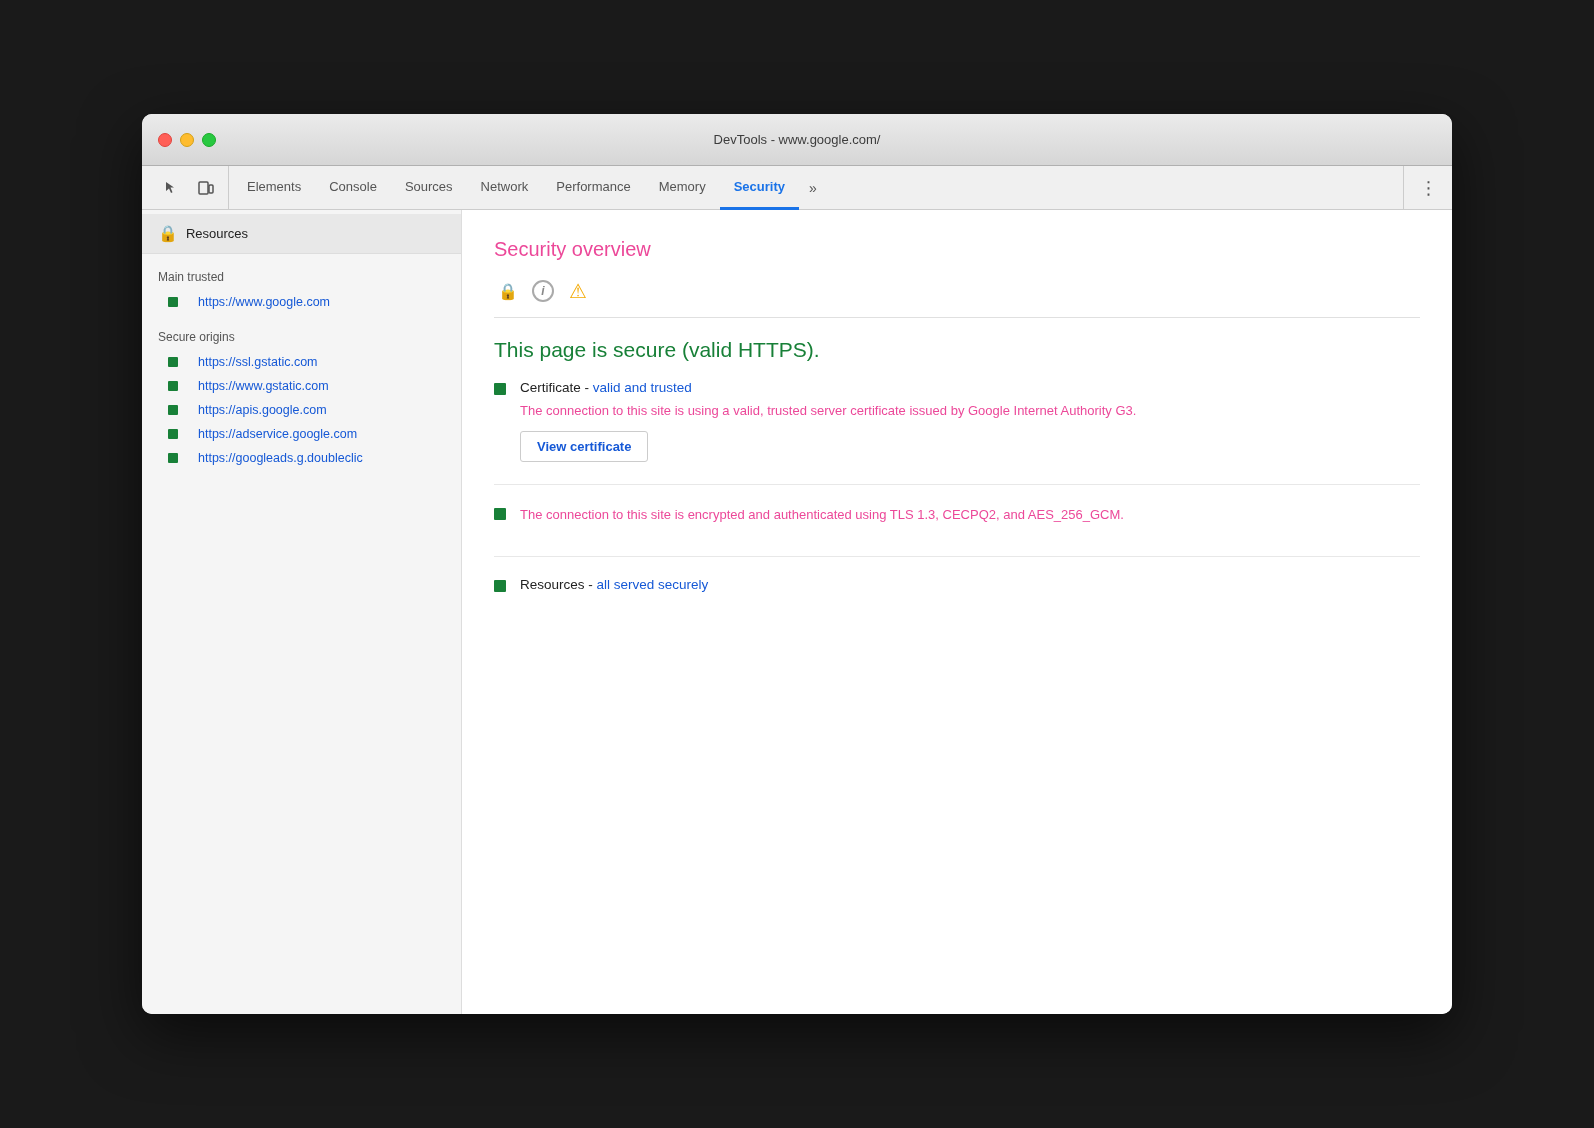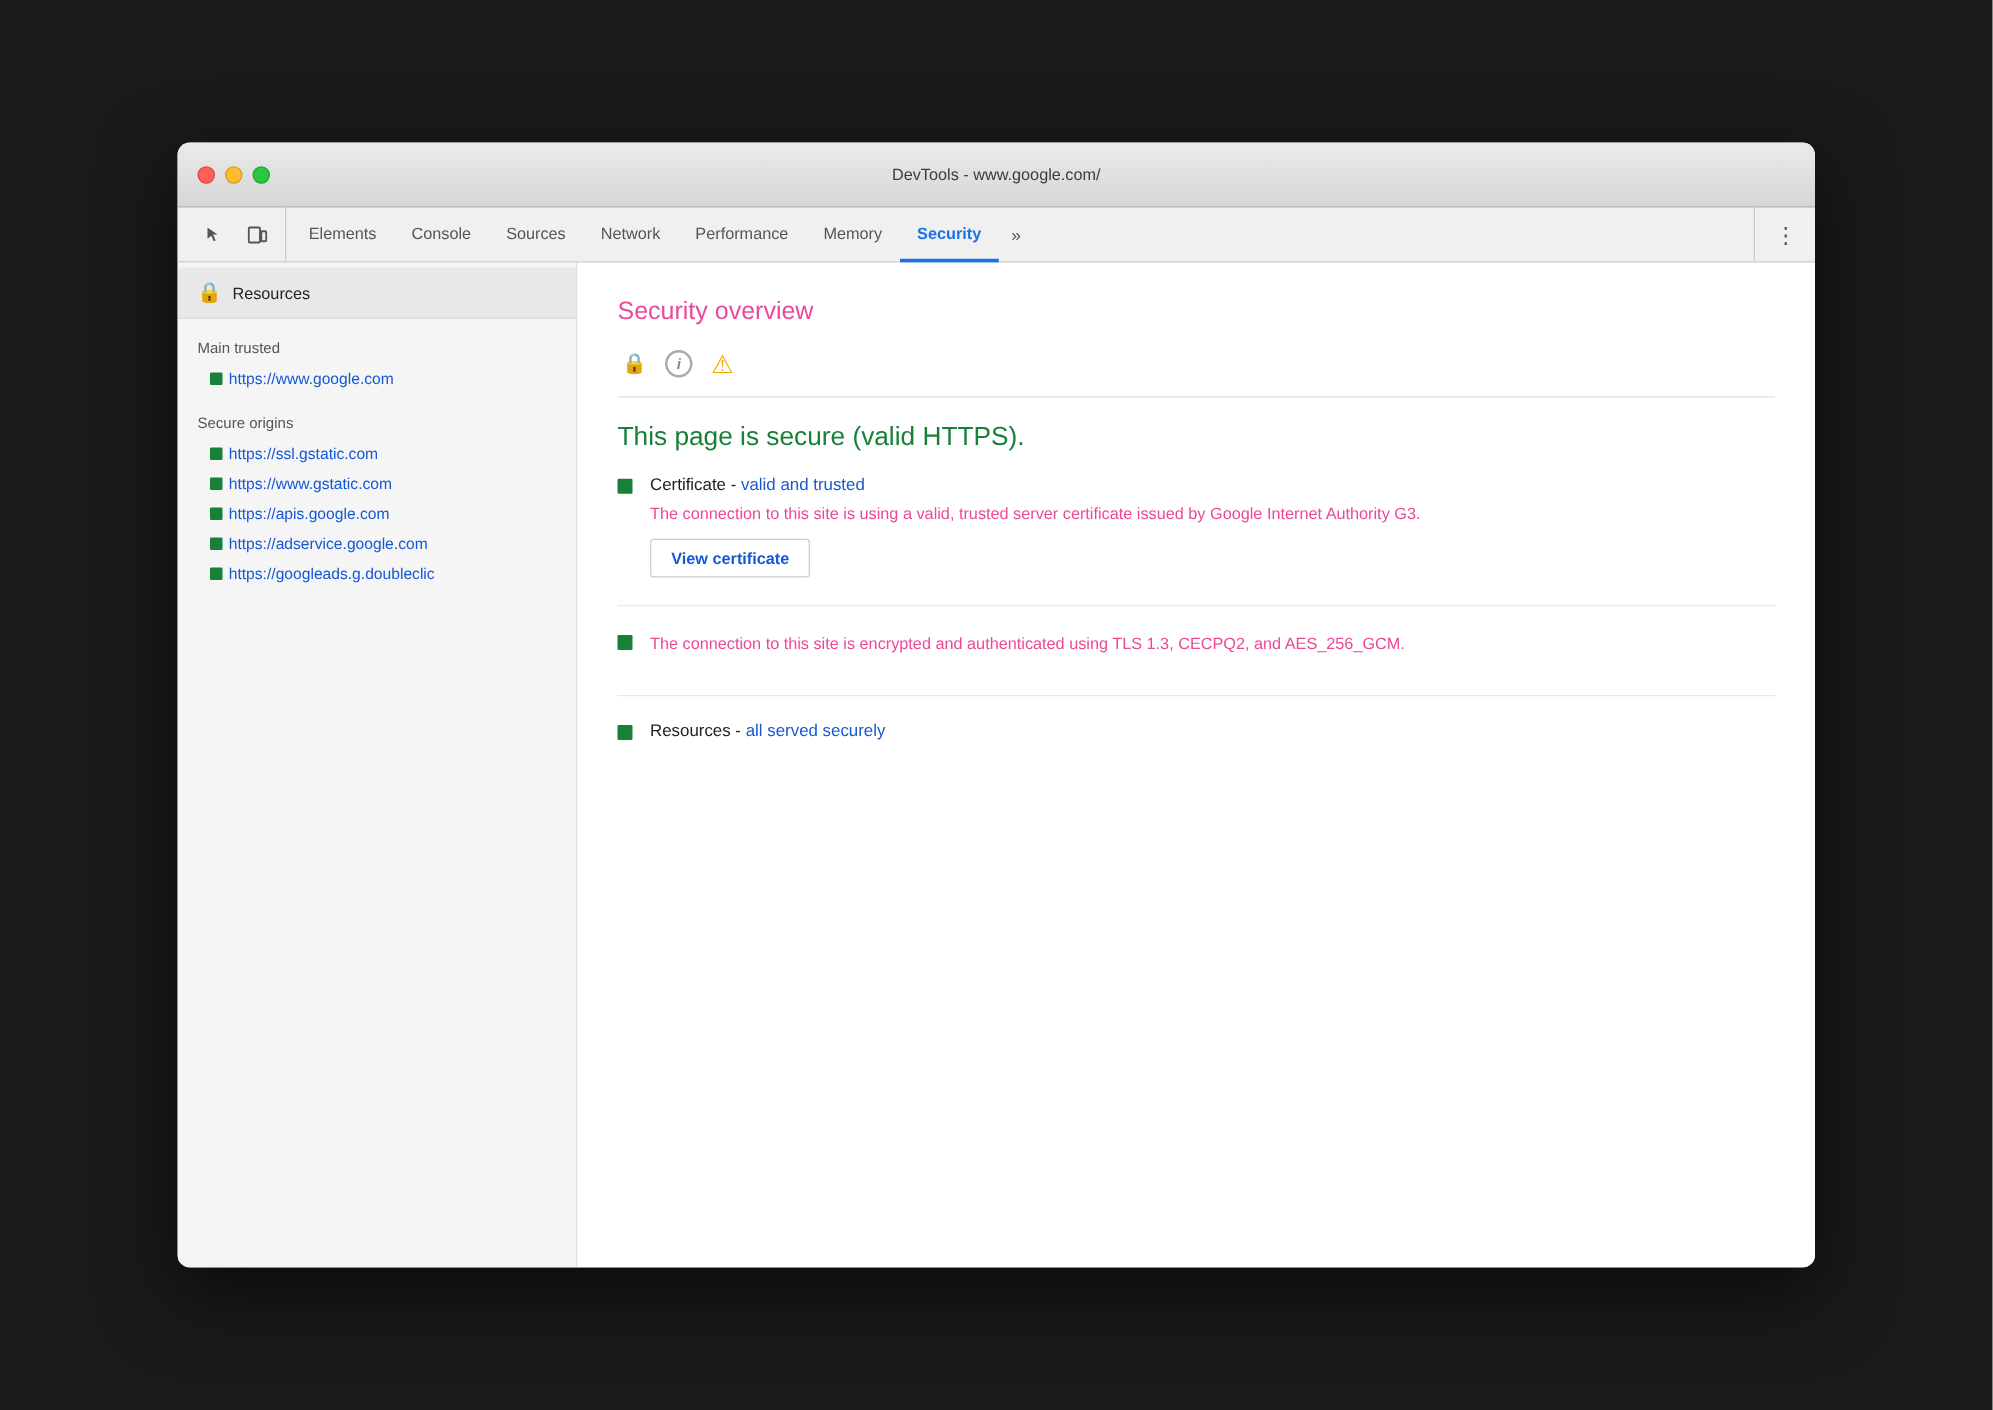--- a/index.html
+++ b/index.html
@@ -186,21 +186,21 @@
     .sidebar-section-title {
       font-size: 12px;
       color: #555;
       padding: 16px 16px 6px 16px;
     }
 
     .sidebar-origin {
       display: flex;
       align-items: center;
       padding: 5px 16px 5px 26px;
-      gap: 5px;
+      gap: 20px;
       cursor: pointer;
     }
 
     .origin-indicator {
       width: 10px;
       height: 10px;
       background: #188038;
       border-radius: 1px;
       flex-shrink: 0;
     }

